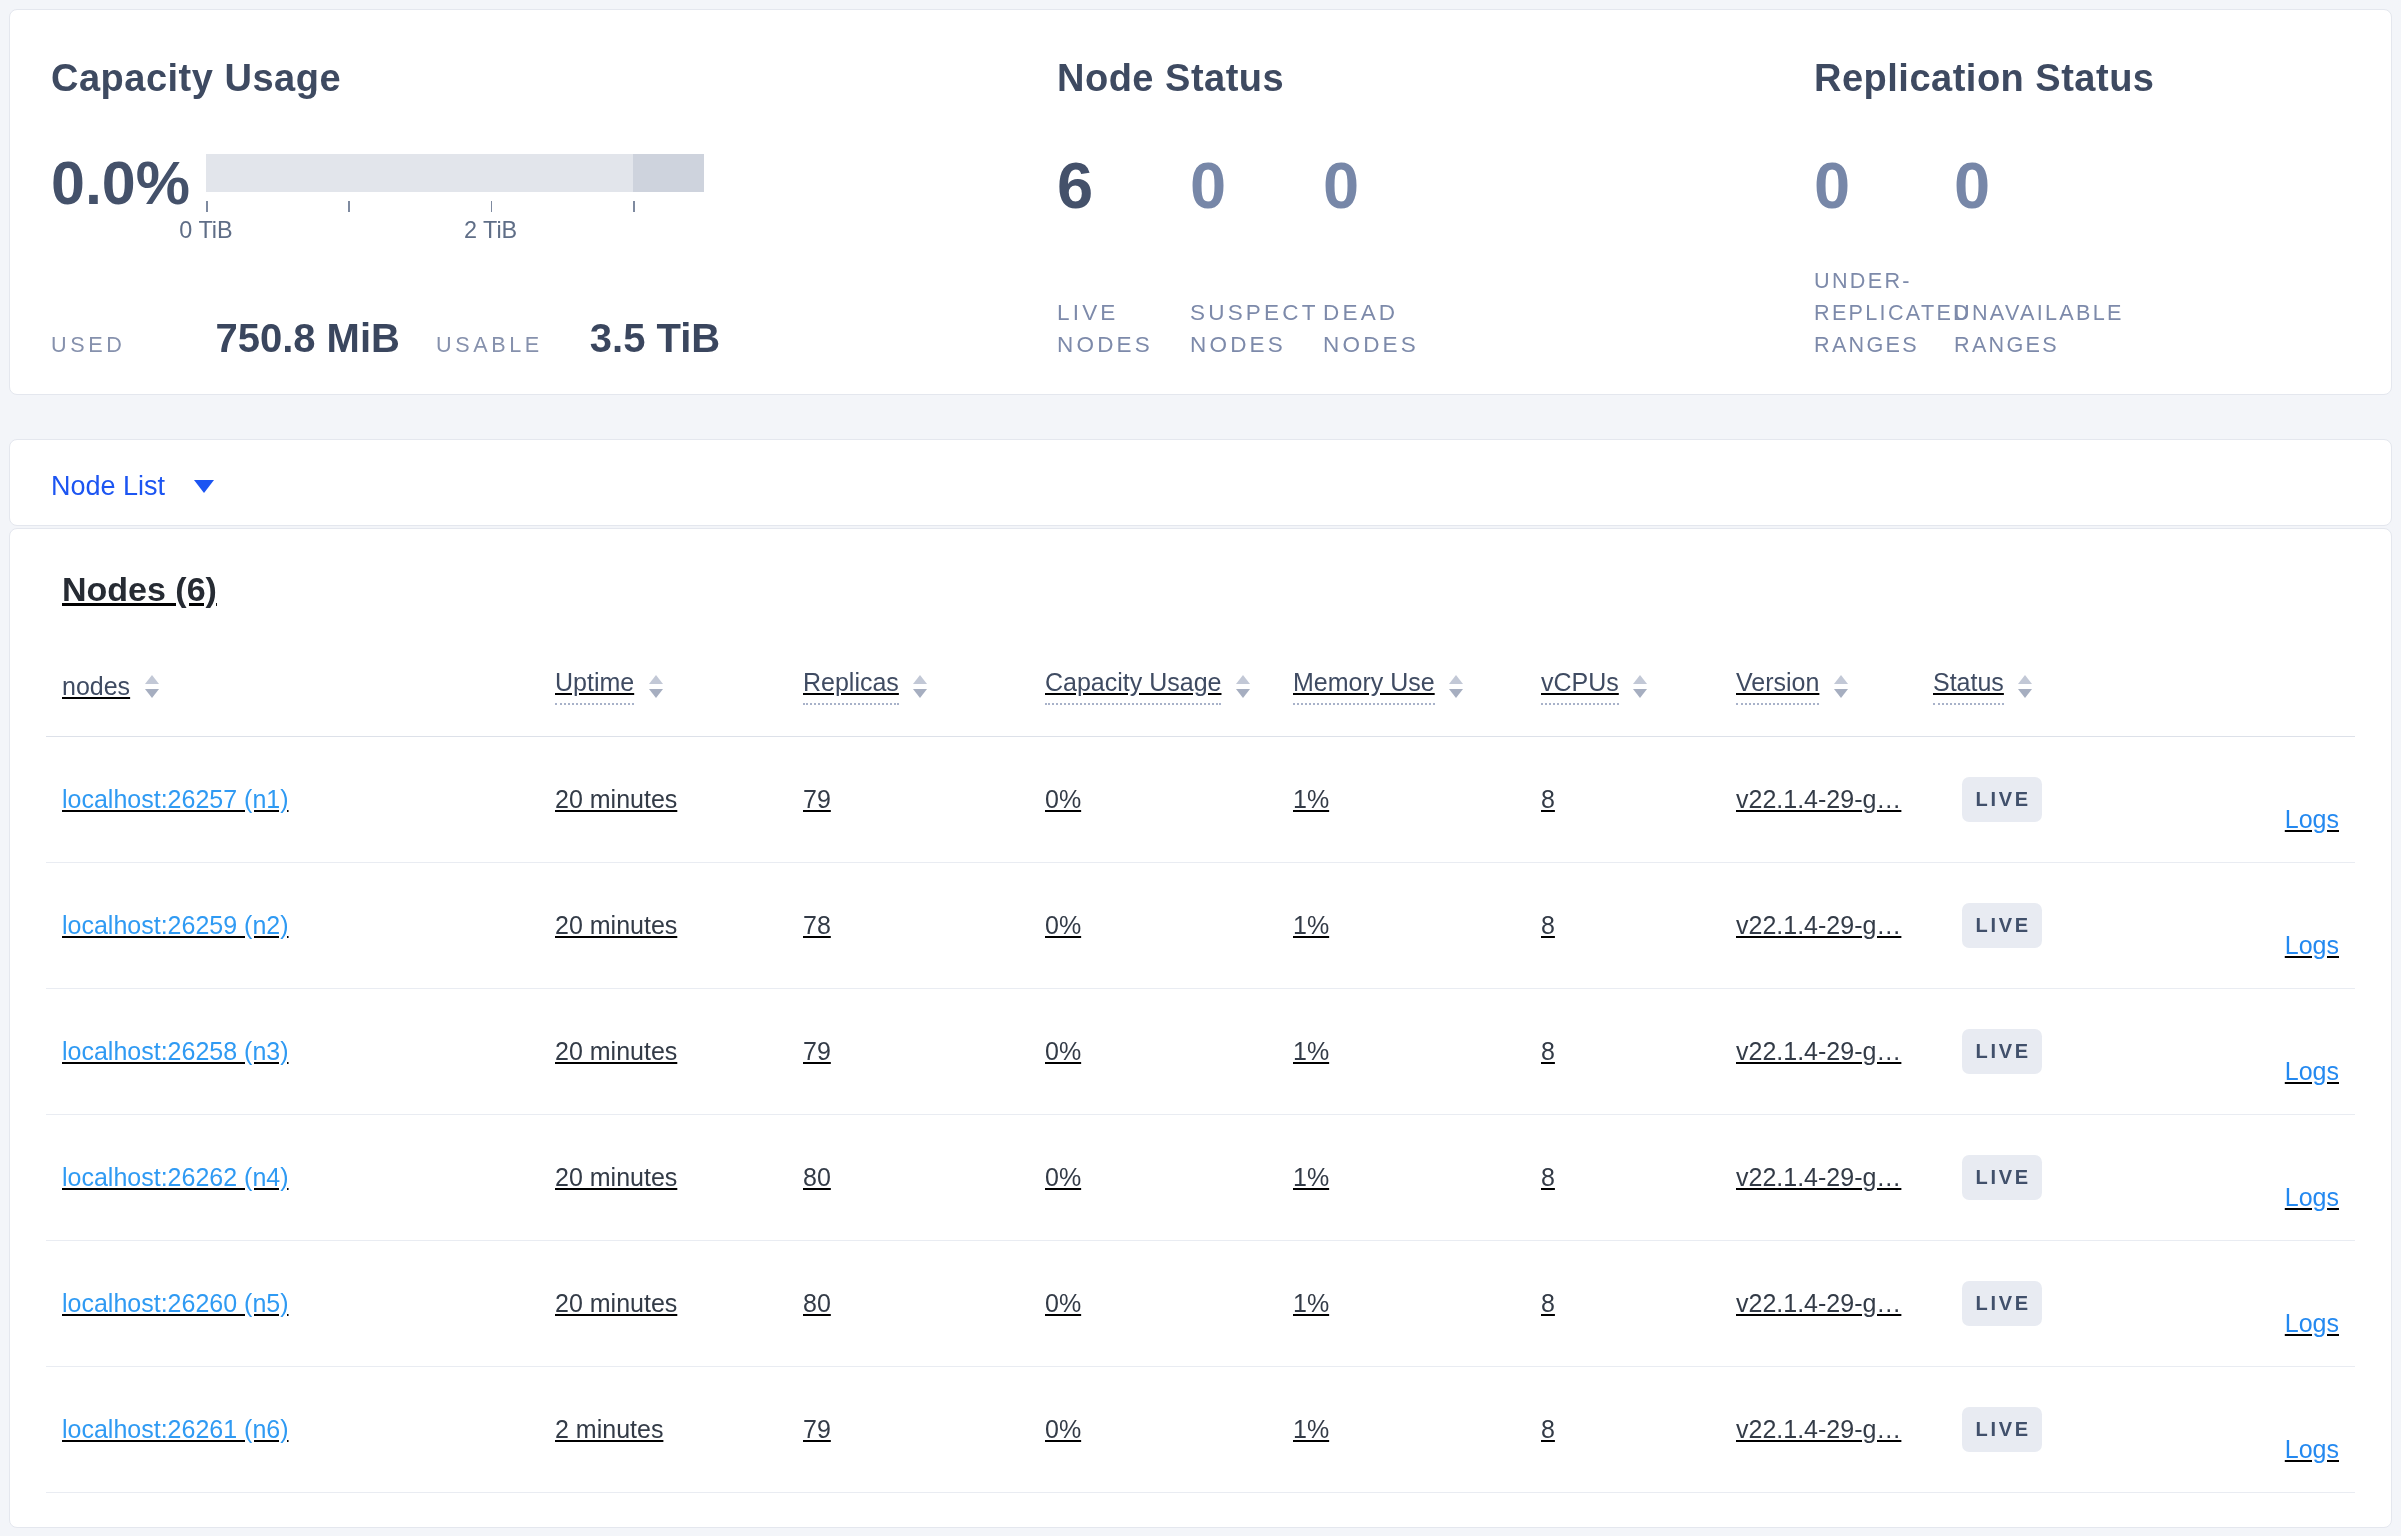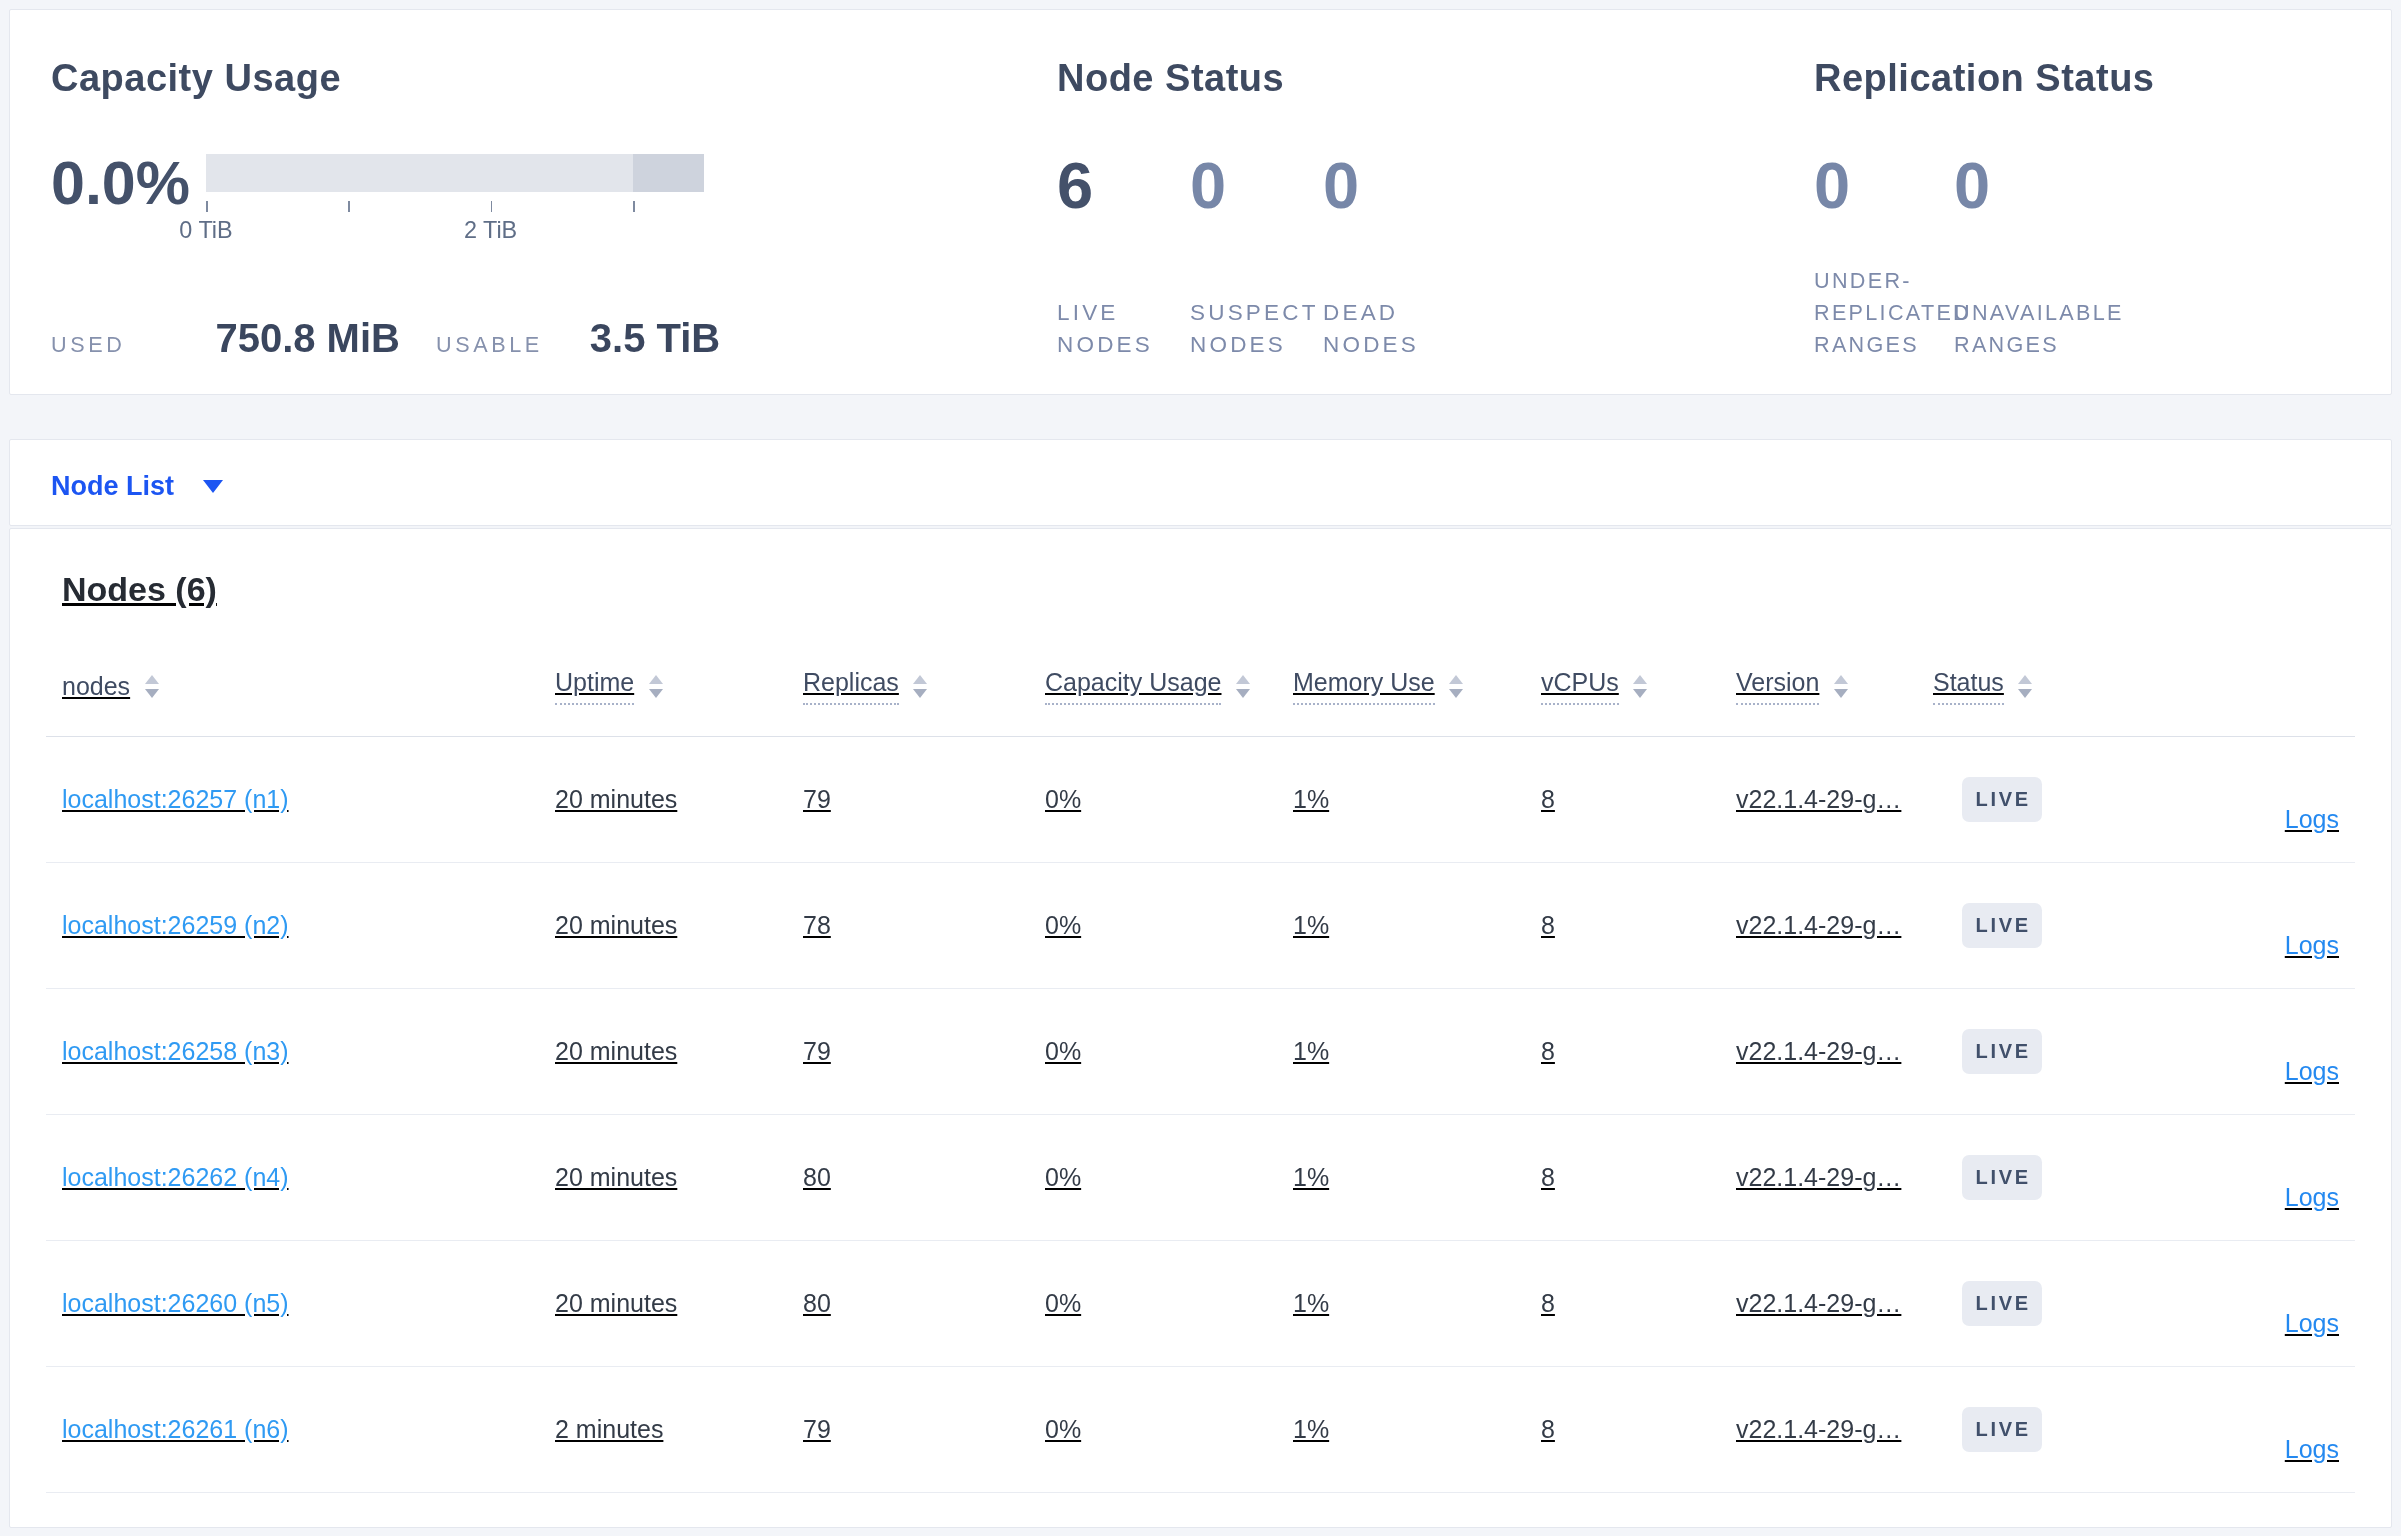--- a/index.html
+++ b/index.html
@@ -16,21 +16,21 @@
     --title-slate:#3e4a61;
     --cell-text:#333b47;
     --header-text:#3f4b62;
     --card-border:#e4e7ee;
     --page-bg:#f3f5f9;
   }
   *{box-sizing:border-box;}
   html,body{margin:0;padding:0;width:2401px;height:1536px;background:var(--page-bg);
     font-family:"Liberation Sans", sans-serif;overflow:hidden;}
   .page{width:2401px;height:1536px;padding:9px;}
-  .card{background:#fff;border:1.8px solid var(--card-border);border-radius:2px;}
+  .card{background:#fff;border:1.8px solid var(--card-border);border-radius:8px;}
 
   
   .summary-card{height:386px;display:flex;padding:45px 0 0 41px;}
   .sec{display:flex;flex-direction:column;}
   .sec-capacity{width:1006px;}
   .sec-nodes{width:757px;}
   .sec-repl{flex:1;}
   .sec-title{font-size:38px;line-height:47px;font-weight:600;color:var(--title-slate);letter-spacing:0.5px;}
 
   .cap-main{display:flex;margin-top:50px;}
@@ -55,21 +55,21 @@
   .sec-repl .stat{width:140px;}
   .stat-value{font-size:65px;font-weight:600;line-height:67px;color:var(--stat-primary);}
   .stat-value.muted{color:var(--stat-muted);}
   .stat-label{margin-top:auto;font-size:22.5px;line-height:32px;letter-spacing:3.2px;
     font-weight:500;color:var(--label-muted);}
   .sec-repl .stat-label{width:159px;font-size:21.6px;letter-spacing:2.3px;}
 
   
   .selector-card{margin-top:44px;height:87px;display:flex;align-items:center;padding:0 41px;}
   .node-list{display:flex;align-items:center;color:var(--accent-blue);font-size:27px;
-    font-weight:700;cursor:pointer;margin-top:8px;}
+    font-weight:400;cursor:pointer;margin-top:8px;}
   .chevron-down{width:0;height:0;margin-left:29px;border-left:10.8px solid transparent;
     border-right:10.8px solid transparent;border-top:13.5px solid var(--accent-blue);}
 
   
   .table-card{margin-top:1.8px;min-height:1000px;padding:0 36px;text-decoration:underline;}
   .tbl-title{font-size:34px;font-weight:600;color:#262b33;margin:41px 16px 0;}
   .grid{display:grid;grid-template-columns:493px 248px 242px 248px 248px 195px 197px 194px 1fr;
     align-items:center;padding:0 16px;}
   .thead{margin-top:59px;padding-bottom:31px;border-bottom:1.8px solid #dde1e9;}
   .th{display:flex;align-items:center;font-size:25px;color:var(--header-text);font-weight:500;cursor:pointer;}

